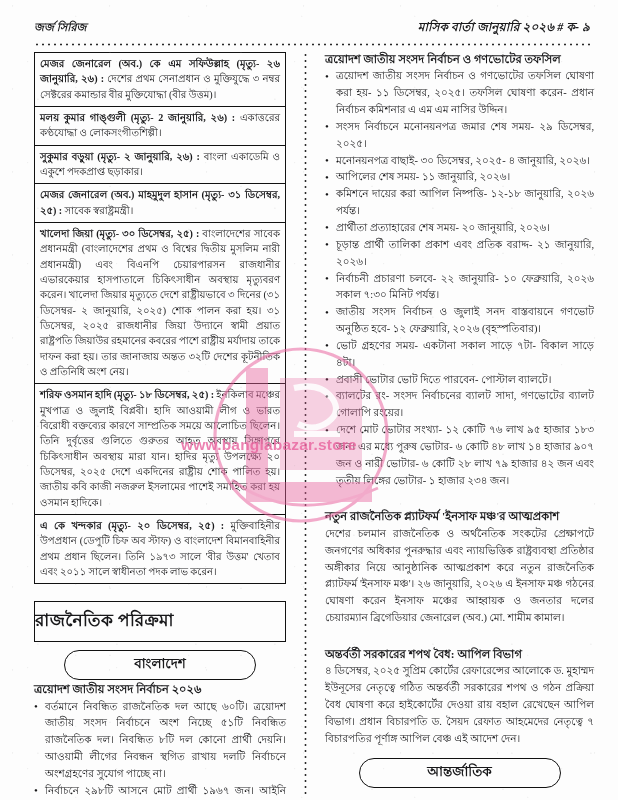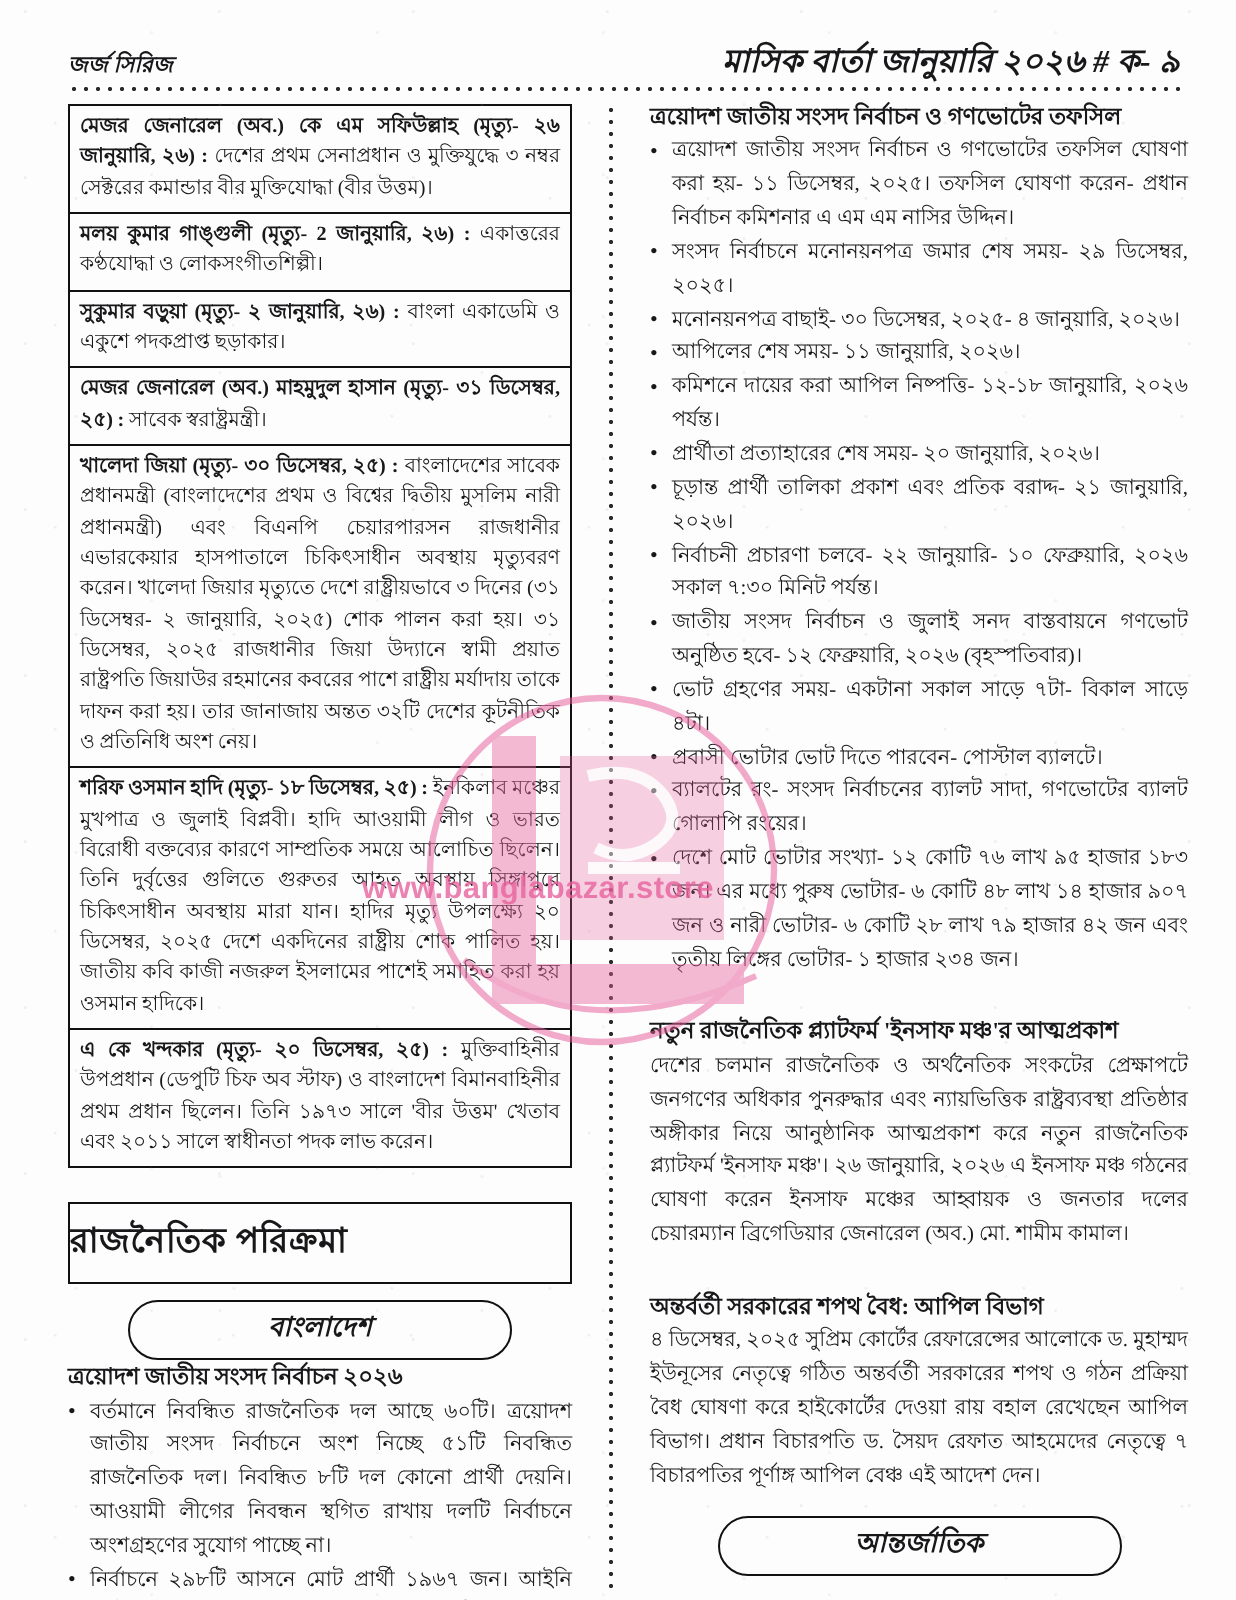--- a/index.html
+++ b/index.html
@@ -32,21 +32,21 @@
     height: 20px;
     display: flex;
     justify-content: space-between;
     align-items: baseline;
     font-size: 11.5px;
     font-weight: 700;
     font-style: italic;
     letter-spacing: 0.1px;
   }
   #header .hl { font-size: 11px; }
-  #header .hr { font-size: 16px; }
+  #header .hr { font-size: 12px; }
 
   
   #toprule {
     position: absolute;
     top: 43px;
     left: 34px;
     right: 24px;
     height: 3px;
     background-image: radial-gradient(circle, #2a2a2a 0.9px, transparent 1.2px);
     background-size: 6px 3px;
@@ -104,21 +104,20 @@
   }
   .country-pill {
     margin: 8px auto 0 auto;
     width: 190px;
     border: 1.3px solid #111;
     border-radius: 28px;
     text-align: center;
     padding: 2px 0 3px 0;
     font-size: 13.5px;
     font-weight: 700;
-    font-style: italic;
   }
   .country-pill.wide { width: 200px; }
 
   
   .art-head {
     margin-top: 2px;
     font-size: 11.4px;
     font-weight: 700;
     line-height: 1.35;
   }

